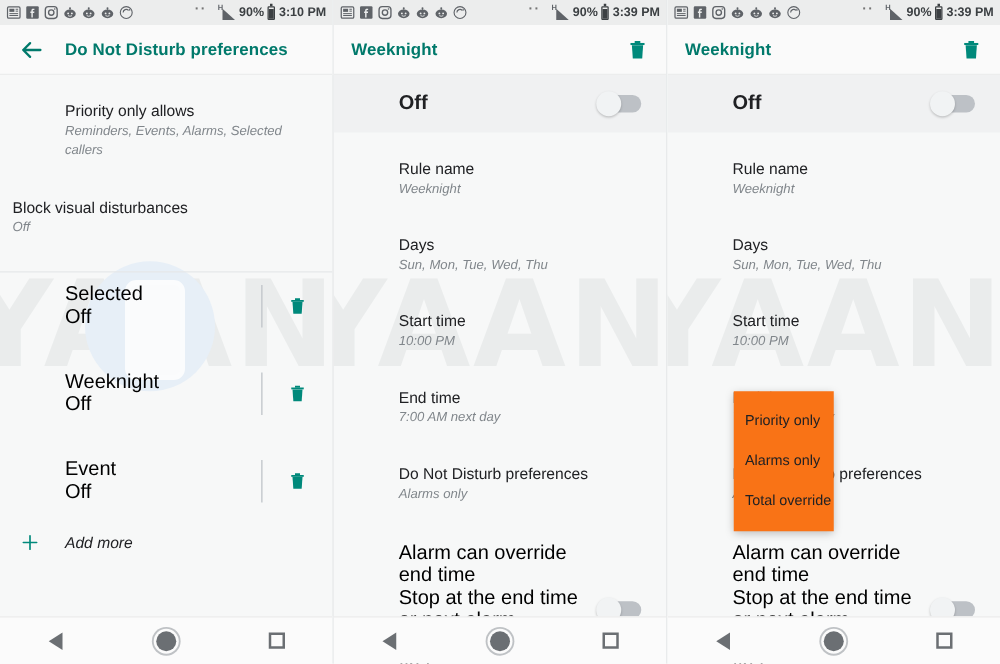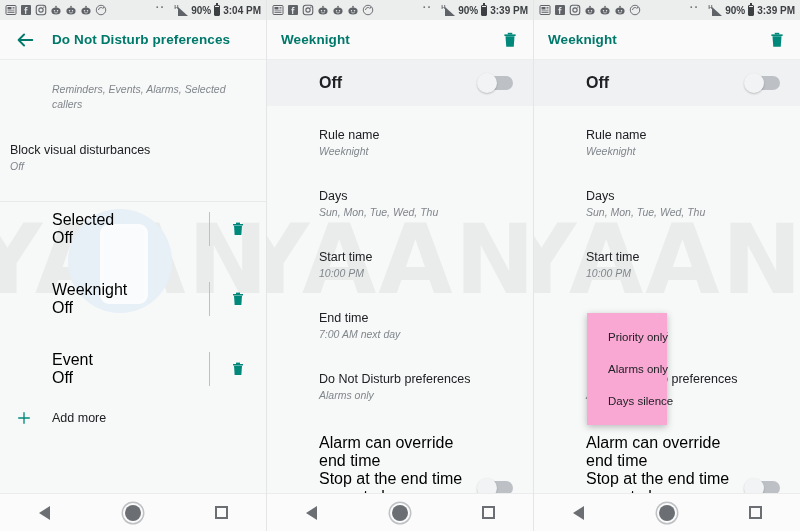--- a/index.html
+++ b/index.html
@@ -160,20 +160,21 @@
     width: 1px;
     height: 34px;
     background: #bdc1c6;
     margin-right: 20px;
   }
   .rule-trash { width: 16px; height: 16px; margin-right: 20px; }
   .addmore {
     display: flex;
     align-items: center;
     padding: 14px 16px 14px 16px;
+    font-style: italic;
   }
   .addmore .plus {
     width: 16px; height: 16px; margin-right: 20px; flex: 0 0 auto;
   }
   .addmore .lbl { font-size: 12.5px; color: #202124; }
 
   
   .toggle-row {
     display: flex;
     align-items: center;
@@ -204,24 +205,24 @@
     background: #f1f3f4;
     box-shadow: 0 1px 2px rgba(0,0,0,.22);
   }
   .spacer { height: 10px; }
 
   
   .popup {
     position: absolute;
     left: 53px; top: 313px;
     width: 80px;
-    background: #f9a8d4;
+    background: #f97316;
     box-shadow: 0 2px 7px rgba(0,0,0,.26);
     z-index: 50;
-    padding: 8px 12px;
+    padding: 8px 0;
   }
   .popup-item {
     font-size: 11.5px;
     color: #202124;
     padding: 9px 8px 9px 9px;
     white-space: nowrap;
     line-height: 14px;
   }
 
   
@@ -311,40 +312,41 @@
           </svg>
       </div>
       <div class="sb-right">
         <span class="sb-dots">··</span>
         <span class="sig">
             <span class="sup">H</span>
             <span class="tri"></span>
           </span>
         <span>90%</span>
         <span class="batt"></span>
-        <span>3:04 PM</span>
+        <span>3:10 PM</span>
       </div>
     </div>
 
     <div class="appbar">
       <svg class="back" viewBox="0 0 24 24">
           <path d="M20 12H5M11 6l-6 6 6 6" fill="none" stroke="#00796b" stroke-width="2" stroke-linecap="round" stroke-linejoin="round"></path>
         </svg>
       <span class="title">Do Not Disturb preferences</span>
     </div>
 
     <div class="watermark">
       <div class="wm-text">MOBIGYAAN</div>
       <div class="wm-badge" style="left:468px;"></div>
     </div>
 
     <div class="content">
       <div class="spacer"></div>
 
       <div class="row">
+        <div class="t1">Priority only allows</div>
         <div class="t2">Reminders, Events, Alarms, Selected callers</div>
       </div>
 
       <div class="row" style="padding-top:19px;padding-left:10px;">
         <div class="t1">Block visual disturbances</div>
         <div class="t2">Off</div>
       </div>
 
       <div class="divider" style="margin-top:16px;"></div>
 
@@ -660,21 +662,21 @@
         </div>
         <div class="switch">
             <div class="thumb"></div>
           </div>
       </div>
     </div>
 
     <div class="popup">
       <div class="popup-item">Priority only</div>
       <div class="popup-item">Alarms only</div>
-      <div class="popup-item">Days silence</div>
+      <div class="popup-item">Total override</div>
     </div>
 
     <div class="navbar">
       <div class="nav-btn">
           <span class="nav-back"></span>
         </div>
       <div class="nav-btn">
           <span class="nav-home"></span>
         </div>
       <div class="nav-btn">

